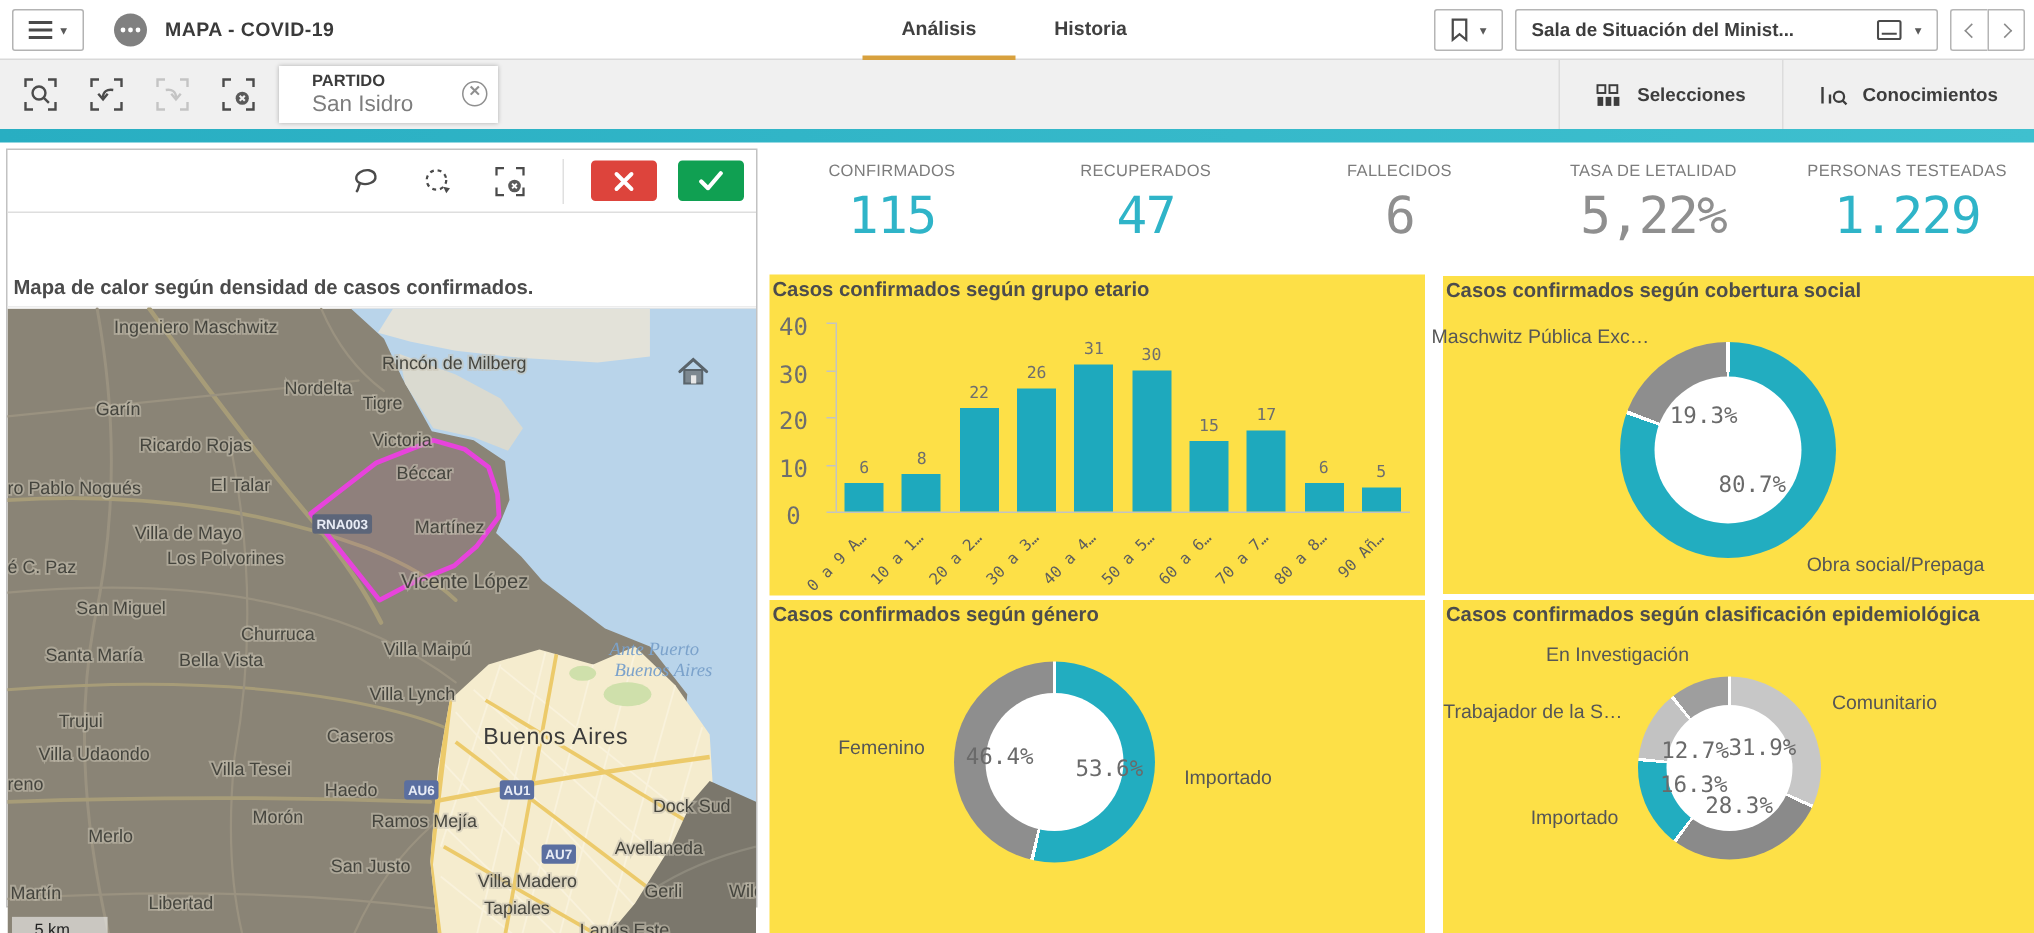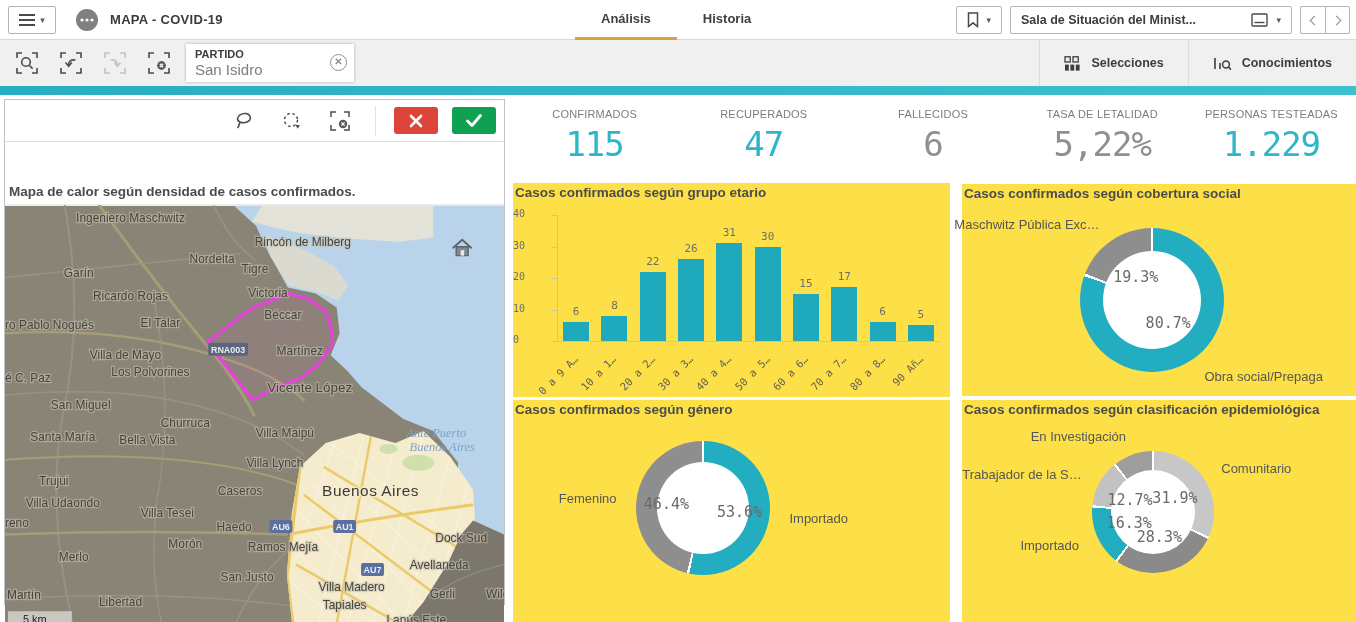--- a/index.html
+++ b/index.html
@@ -22,21 +22,21 @@
   .navpair .hdr-btn { width:25px; padding:0; }
   .navpair .hdr-btn:first-child { border-right:none; border-radius:2px 0 0 2px; }
   .navpair .hdr-btn:last-child { border-radius:0 2px 2px 0; }
   .chev { width:7px; height:7px; border-top:1.6px solid #8a8a8a; border-right:1.6px solid #8a8a8a; }
   .chev.left { transform:rotate(-135deg); margin-left:3px; }
   .chev.right { transform:rotate(45deg); margin-right:3px; }
 
   
   .sel-toolbar { position:absolute; left:0; top:40px; width:1356px; height:46px; background:#f0f0f0; display:flex; align-items:center; }
   .tool-ic { width:34px; height:34px; margin-left:10px; display:flex; align-items:center; justify-content:center; cursor:pointer; }
-  .chip { position:relative; width:168px; height:38px; margin-left:10px; background:#fff; box-shadow:0 0 3px rgba(0,0,0,.28); padding:4px 26px 4px 9px; cursor:pointer; }
+  .chip { position:relative; width:146px; height:38px; margin-left:10px; background:#fff; box-shadow:0 0 3px rgba(0,0,0,.28); padding:4px 26px 4px 22px; cursor:pointer; }
   .chip-field { font-size:11px; font-weight:bold; color:#3c3c3c; }
   .chip-value { font-size:15px; color:#7d7d7d; margin-top:1px; }
   .chip-clear { position:absolute; right:7px; top:10px; width:17px; height:17px; border:1.4px solid #8f8f8f; border-radius:50%; color:#8f8f8f; font-size:10px; line-height:14px; text-align:center; font-weight:bold; cursor:pointer; }
   .tb-right { margin-left:auto; display:flex; height:46px; align-items:center; }
   .vsep { width:1px; height:46px; background:#dcdcdc; }
   .tb-label-btn { display:flex; align-items:center; gap:10px; padding:0 24px; height:46px; cursor:pointer; font-size:12.5px; font-weight:bold; color:#3d3d3d; }
   .teal-strip { position:absolute; left:0; top:86px; width:1356px; height:9px; background:linear-gradient(90deg,#28aec2,#3fc0cf); }
 
   
   .map-panel { position:absolute; left:4px; top:99px; width:501px; height:506px; border:1px solid #c2c2c2; background:#fff; }
@@ -63,21 +63,21 @@
   
   .panel { position:absolute; background:#fde047; }
   #bar-panel { left:513px; top:183px; width:437px; height:214px; }
   #cob-panel { left:962px; top:184px; width:394px; height:212px; }
   #gen-panel { left:513px; top:400px; width:437px; height:222px; }
   #cla-panel { left:962px; top:400px; width:394px; height:222px; }
   .chart-title { font-size:13.5px; font-weight:bold; color:#4c4c4c; padding:2px 0 0 2px; white-space:nowrap; }
   .plot { position:absolute; left:0; top:24px; width:437px; height:190px; }
   .plot > div { position:absolute; }
   .axis-y, .axis-x, .ymark { background:#c3c3c3; }
-  .ytick { font-family:"DejaVu Sans Mono",monospace; font-size:10px; color:#6e6e6e; text-align:left; }
+  .ytick { font-family:"DejaVu Sans Mono",monospace; font-size:16px; color:#6e6e6e; text-align:center; }
   .bar-val { font-family:"DejaVu Sans Mono",monospace; font-size:11px; color:#6e6e6e; text-align:center; }
   .xlab { font-family:"DejaVu Sans Mono",monospace; font-size:10.5px; color:#5e5e5e; text-align:right; transform:rotate(-45deg); transform-origin:100% 50%; white-space:nowrap; }
   .donut { position:absolute; border-radius:50%; cursor:pointer; }
   .donut-hole { position:absolute; border-radius:50%; background:#fff; }
   .pct-label { position:absolute; font-family:"DejaVu Sans Mono",monospace; font-size:15px; color:#6a6a6a; white-space:nowrap; }
   .name-label { position:absolute; font-size:13px; color:#565656; white-space:nowrap; }
   svg { display:block; }
 </style>
 </head>
 <body>

